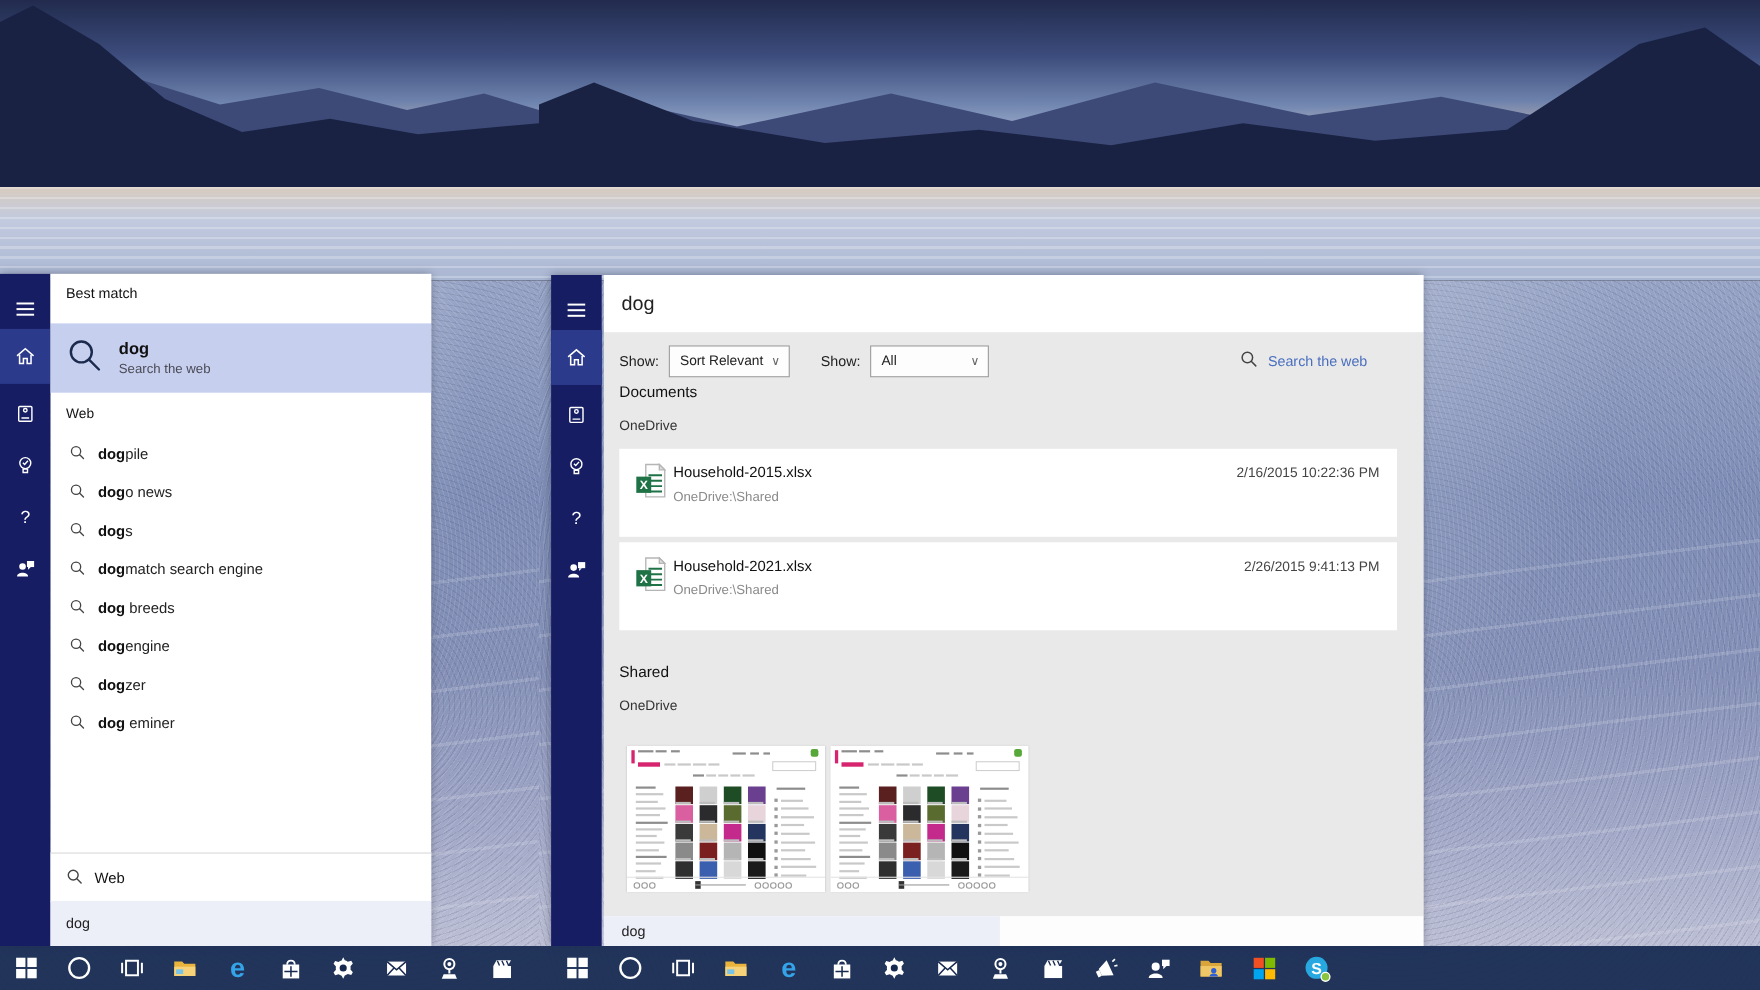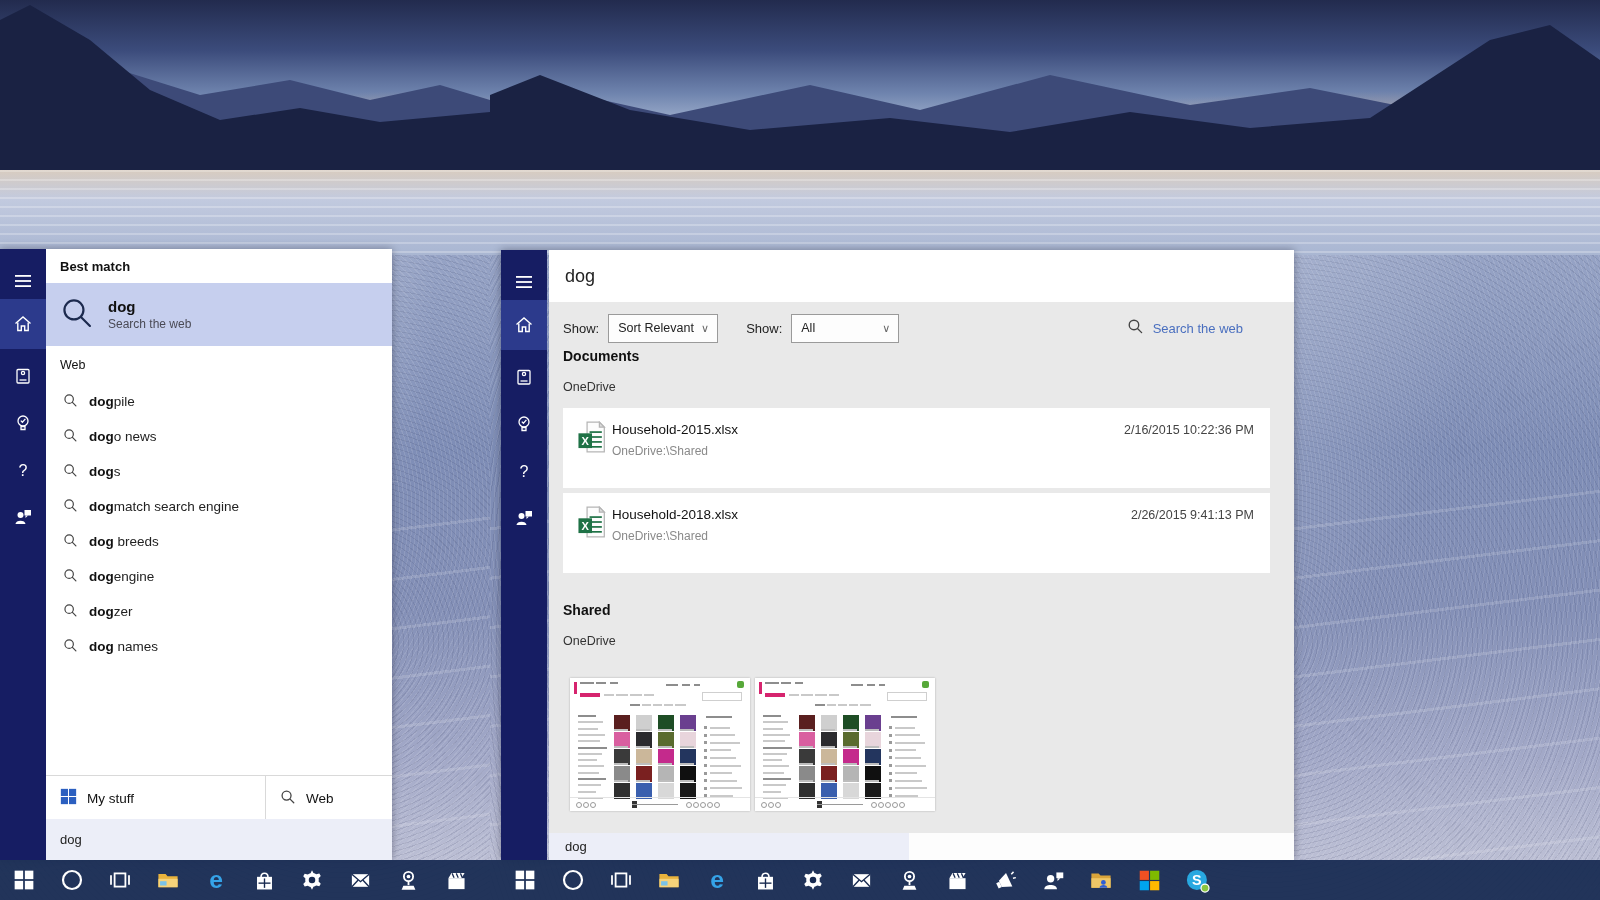--- a/index.html
+++ b/index.html
@@ -32,21 +32,21 @@
   
   .panel{position:absolute;box-shadow:0 0 8px rgba(0,0,20,.35);}
   .sidebar{position:absolute;left:0;top:0;bottom:0;width:46px;background:#161d63;}
   .sb-item{position:absolute;left:0;width:46px;height:47px;display:flex;align-items:center;justify-content:center;}
   .sb-item.selected{background:#2c3a8c;height:50px;}
   .sb-item svg{display:block;}
 
   
   #panel-left{left:0;top:249px;width:392px;height:611px;}
   #panel-left .content{position:absolute;left:46px;right:0;top:0;bottom:0;background:#fff;}
-  .bm-header{height:34px;line-height:36px;padding-left:14px;font-size:13px;font-weight:bold;color:#111;background:#fff;}
+  .bm-header{height:45px;line-height:36px;padding-left:14px;font-size:13px;font-weight:normal;color:#111;background:#fff;}
   .bm-row{height:63px;background:#c6cfee;display:flex;align-items:center;cursor:default;}
   .bm-icon{margin:0 14px 0 14px;}
   .bm-title{font-size:15px;font-weight:bold;color:#111;line-height:19px;}
   .bm-sub{font-size:12px;color:#4a4a55;line-height:16px;}
   .web-label{margin:12px 0 0 14px;font-size:12.5px;color:#111;height:22px;}
   #suggestions{margin:4px 0 0 0;padding:0;list-style:none;}
   .sug-row{height:35px;display:flex;align-items:center;font-size:13.5px;color:#222;}
   .sug-row svg{margin:0 11px 0 17px;flex:0 0 auto;}
   .sug-bold{font-weight:bold;color:#111;white-space:pre;}
   .sug-rest{color:#222;white-space:pre;}
@@ -69,21 +69,21 @@
   #sort-label{margin-left:14px;}
   .dropdown{height:27px;background:#fdfdfd;border:1px solid #9a9a9a;display:flex;align-items:center;
             font-size:12.5px;color:#222;margin-left:9px;cursor:default;}
   #sort-dd{width:108px;}
   #show-dd{width:106px;}
   .dd-value{padding-left:9px;flex:1;}
   .dd-chev{padding-right:8px;color:#666;font-size:11px;}
   #show-label{margin-left:28px;}
   .searchweb{margin-left:auto;margin-right:51px;display:flex;align-items:center;cursor:default;}
   .searchweb span{font-size:13px;color:#4a6fbf;margin-left:9px;}
-  .sec-header{position:absolute;left:14px;font-size:14px;font-weight:700;color:#111;}
+  .sec-header{position:absolute;left:14px;font-size:14px;font-weight:400;color:#111;}
   .sec-group{position:absolute;left:14px;font-size:12.5px;color:#333;}
   #docs-header{top:46px;}  #docs-group{top:78px;}
   #photos-header{top:300px;} #photos-group{top:332px;}
   .file-card{position:absolute;left:14px;width:707px;height:80px;background:#fff;}
   #file-0{top:106px;} #file-1{top:191px;}
   .fc-icon{position:absolute;left:14px;top:13px;}
   .fc-name{position:absolute;left:49px;top:14px;font-size:13.5px;color:#111;}
   .fc-path{position:absolute;left:49px;top:36px;font-size:12px;color:#8a8a8a;}
   .fc-time{position:absolute;right:16px;top:15px;font-size:12.5px;color:#444;}
   .thumbs{position:absolute;left:21px;top:376px;display:flex;gap:5px;}
@@ -290,35 +290,24 @@
             <span class="sug-rest">zer</span>
           </li>
           <li class="sug-row">
             <span><svg width="15" height="15" viewBox="0 0 20 20">
                 <g stroke="#444" stroke-width="1.6" fill="none" stroke-linecap="round">
                   <circle cx="8.2" cy="8.2" r="5.6"></circle>
                   <line x1="12.6" y1="12.6" x2="17.2" y2="17.2"></line>
                 </g>
               </svg></span>
             <span class="sug-bold">dog</span>
-            <span class="sug-rest"> names</span>
+            <span class="sug-rest"> eminer</span>
           </li>
         </ul>
       <div class="footer-row">
-        <div class="footer-btn" id="btn-mystuff">
-          <span id="mystuff-icon"><svg width="17" height="17" viewBox="0 0 20 20">
-                <g fill="#2b5fc0">
-                  <rect x="1" y="1" width="8.4" height="8.4"></rect>
-                  <rect x="10.6" y="1" width="8.4" height="8.4"></rect>
-                  <rect x="1" y="10.6" width="8.4" height="8.4"></rect>
-                  <rect x="10.6" y="10.6" width="8.4" height="8.4"></rect>
-                </g>
-              </svg></span>
-          <span>My stuff</span>
-        </div>
         <div class="footer-btn" id="btn-web">
           <span id="webbtn-icon"><svg width="16" height="16" viewBox="0 0 20 20">
                 <g stroke="#444" stroke-width="1.6" fill="none" stroke-linecap="round">
                   <circle cx="8.2" cy="8.2" r="5.6"></circle>
                   <line x1="12.6" y1="12.6" x2="17.2" y2="17.2"></line>
                 </g>
               </svg></span>
           <span>Web</span>
         </div>
       </div>
@@ -444,21 +433,21 @@
                   <path d="M18,1 l4,4 h-4 z" fill="#ddd" stroke="#b5b5b5"></path>
                   <g stroke="#1f7246" stroke-width="1.4">
                     <line x1="10" y1="9" x2="20" y2="9"></line>
                     <line x1="10" y1="13" x2="20" y2="13"></line>
                     <line x1="10" y1="17" x2="20" y2="17"></line>
                     <line x1="10" y1="21" x2="20" y2="21"></line>
                   </g>
                   <rect x="1" y="10" width="11" height="12" fill="#1f7246"></rect>
                   <text x="6.5" y="19.5" text-anchor="middle" font-size="9" font-weight="bold" fill="#fff" font-family="Liberation Sans,sans-serif">X</text>
                 </svg></span>
-              <div class="fc-name">Household-2018.xlsx</div>
+              <div class="fc-name">Household-2021.xlsx</div>
               <div class="fc-path">OneDrive:\Shared</div>
               <div class="fc-time">2/26/2015 9:41:13 PM</div>
             </div>
           </div>
         <div class="sec-header" id="photos-header">Shared</div>
         <div class="sec-group" id="photos-group">OneDrive</div>
         <div class="thumbs" id="thumbs">
             <div class="thumb">
               <div class="t-accent"></div>
               <div class="t-music"></div>

